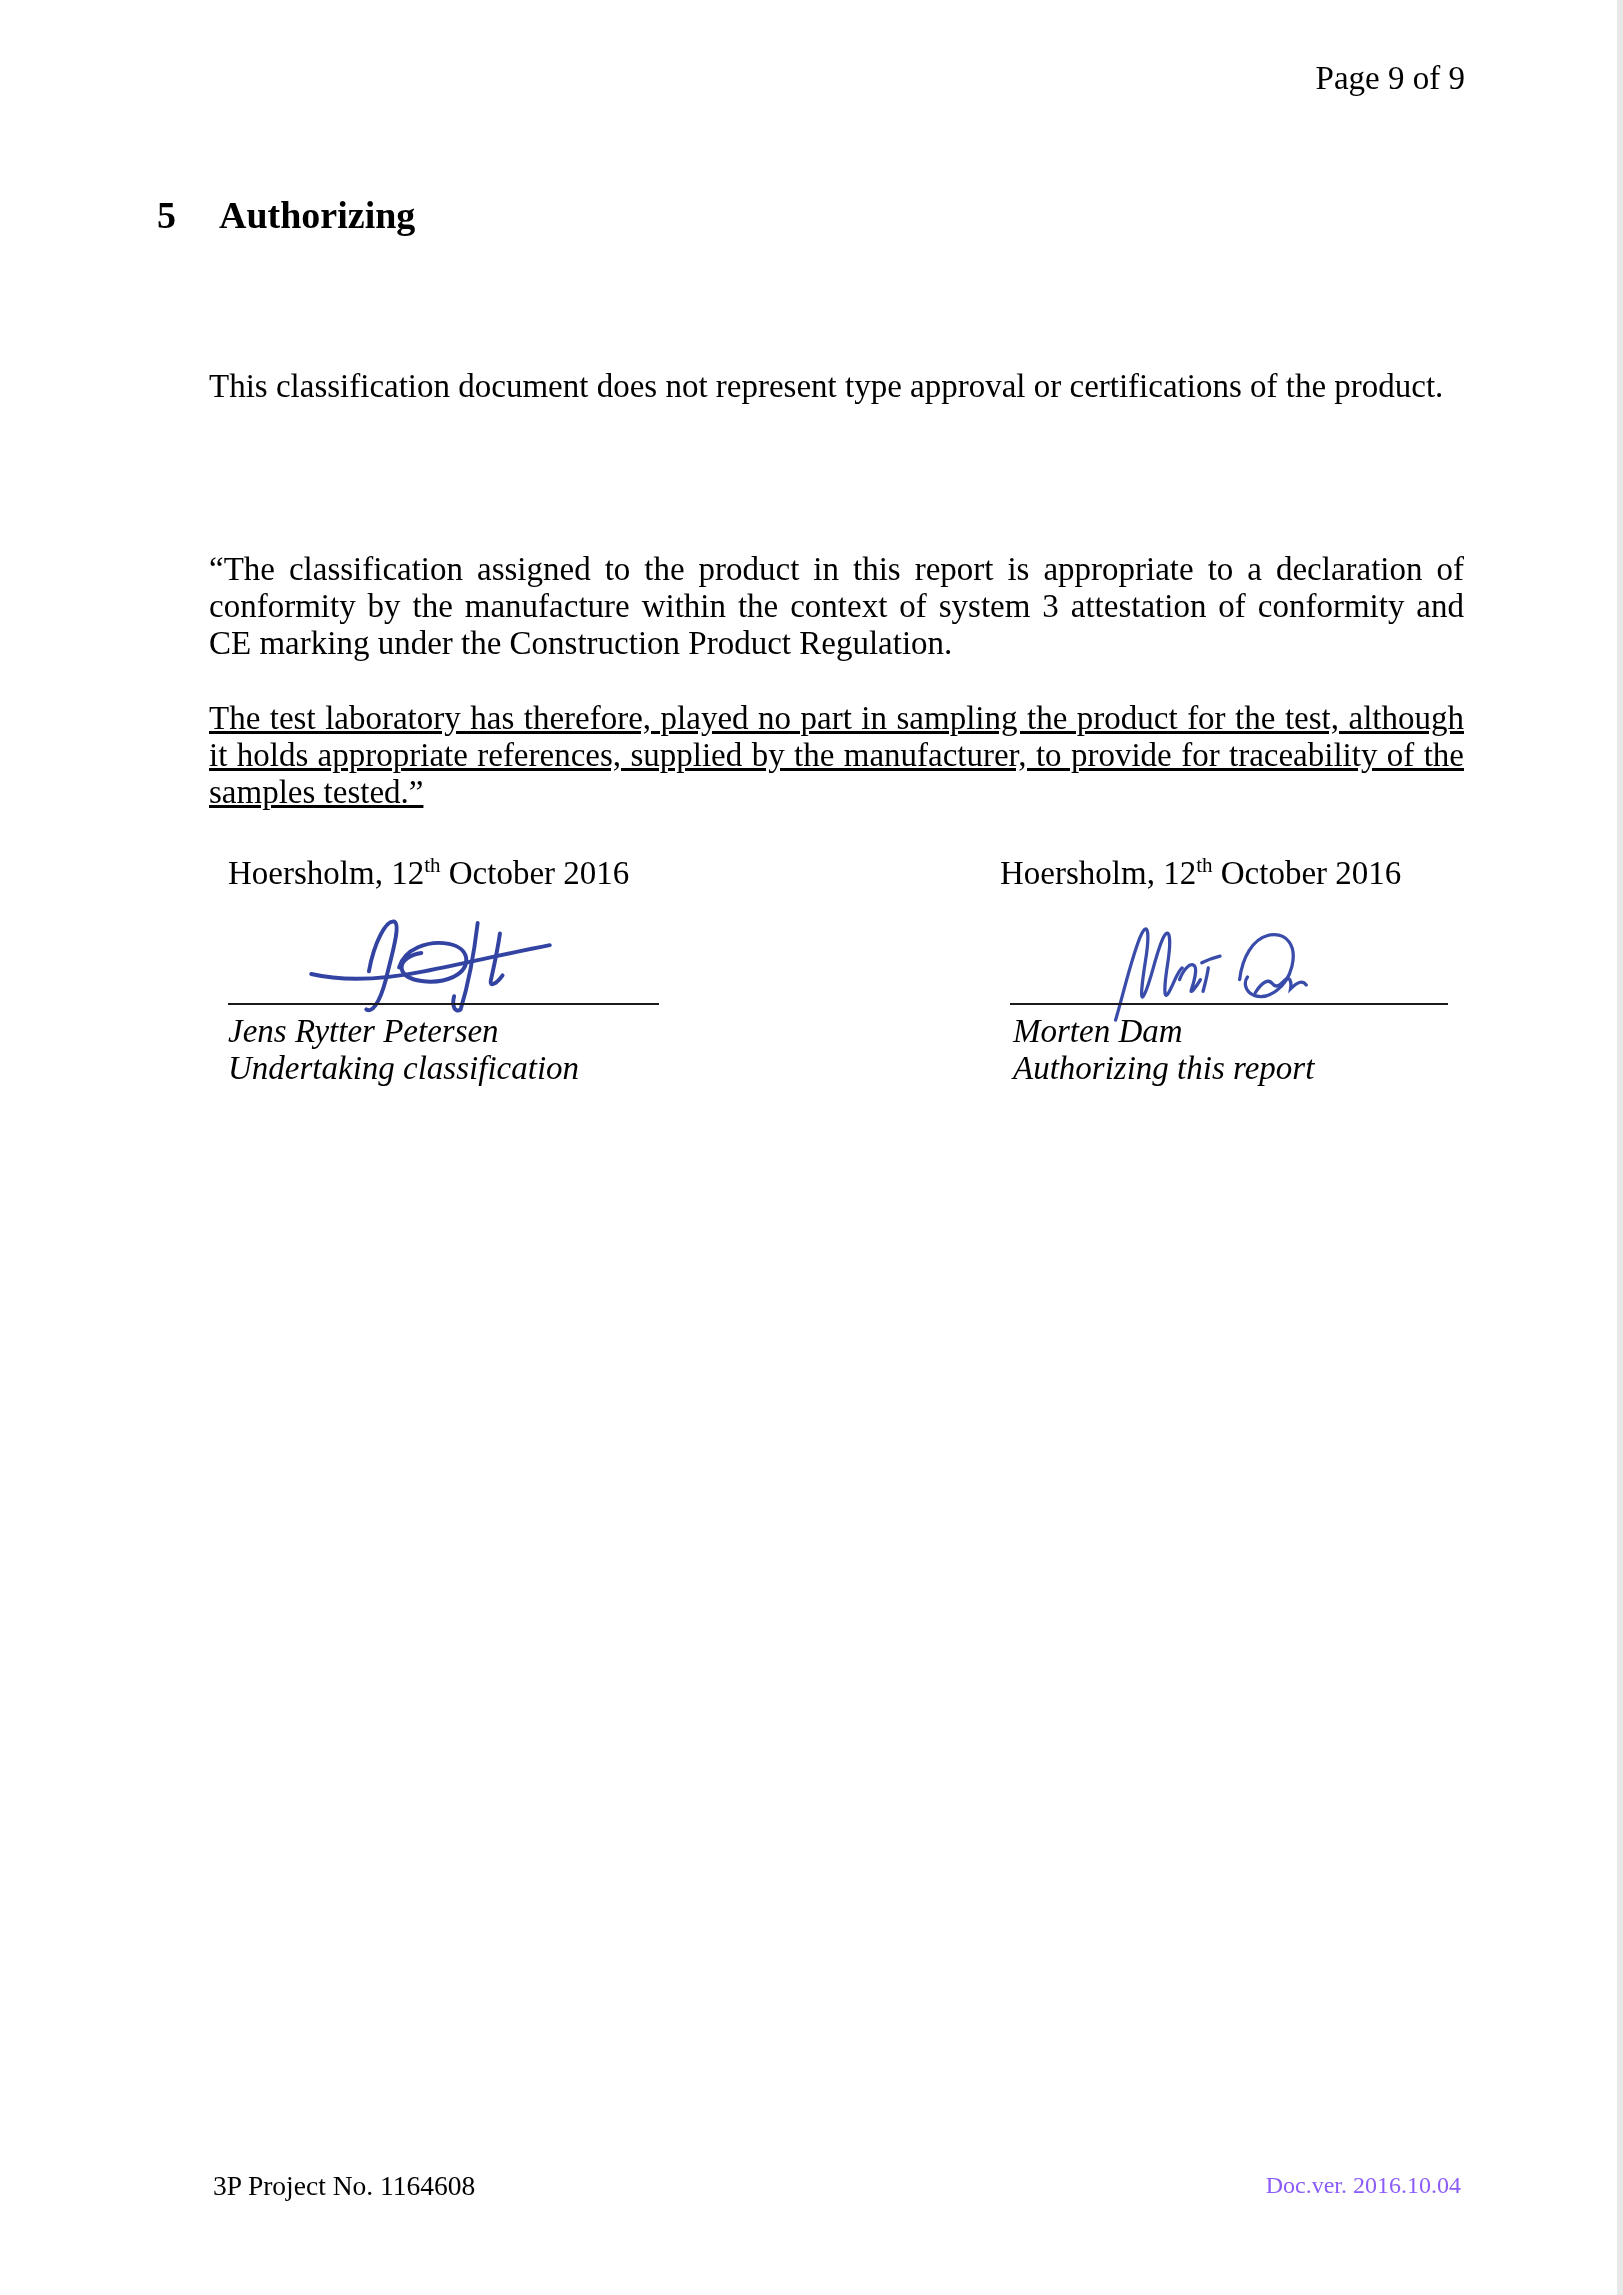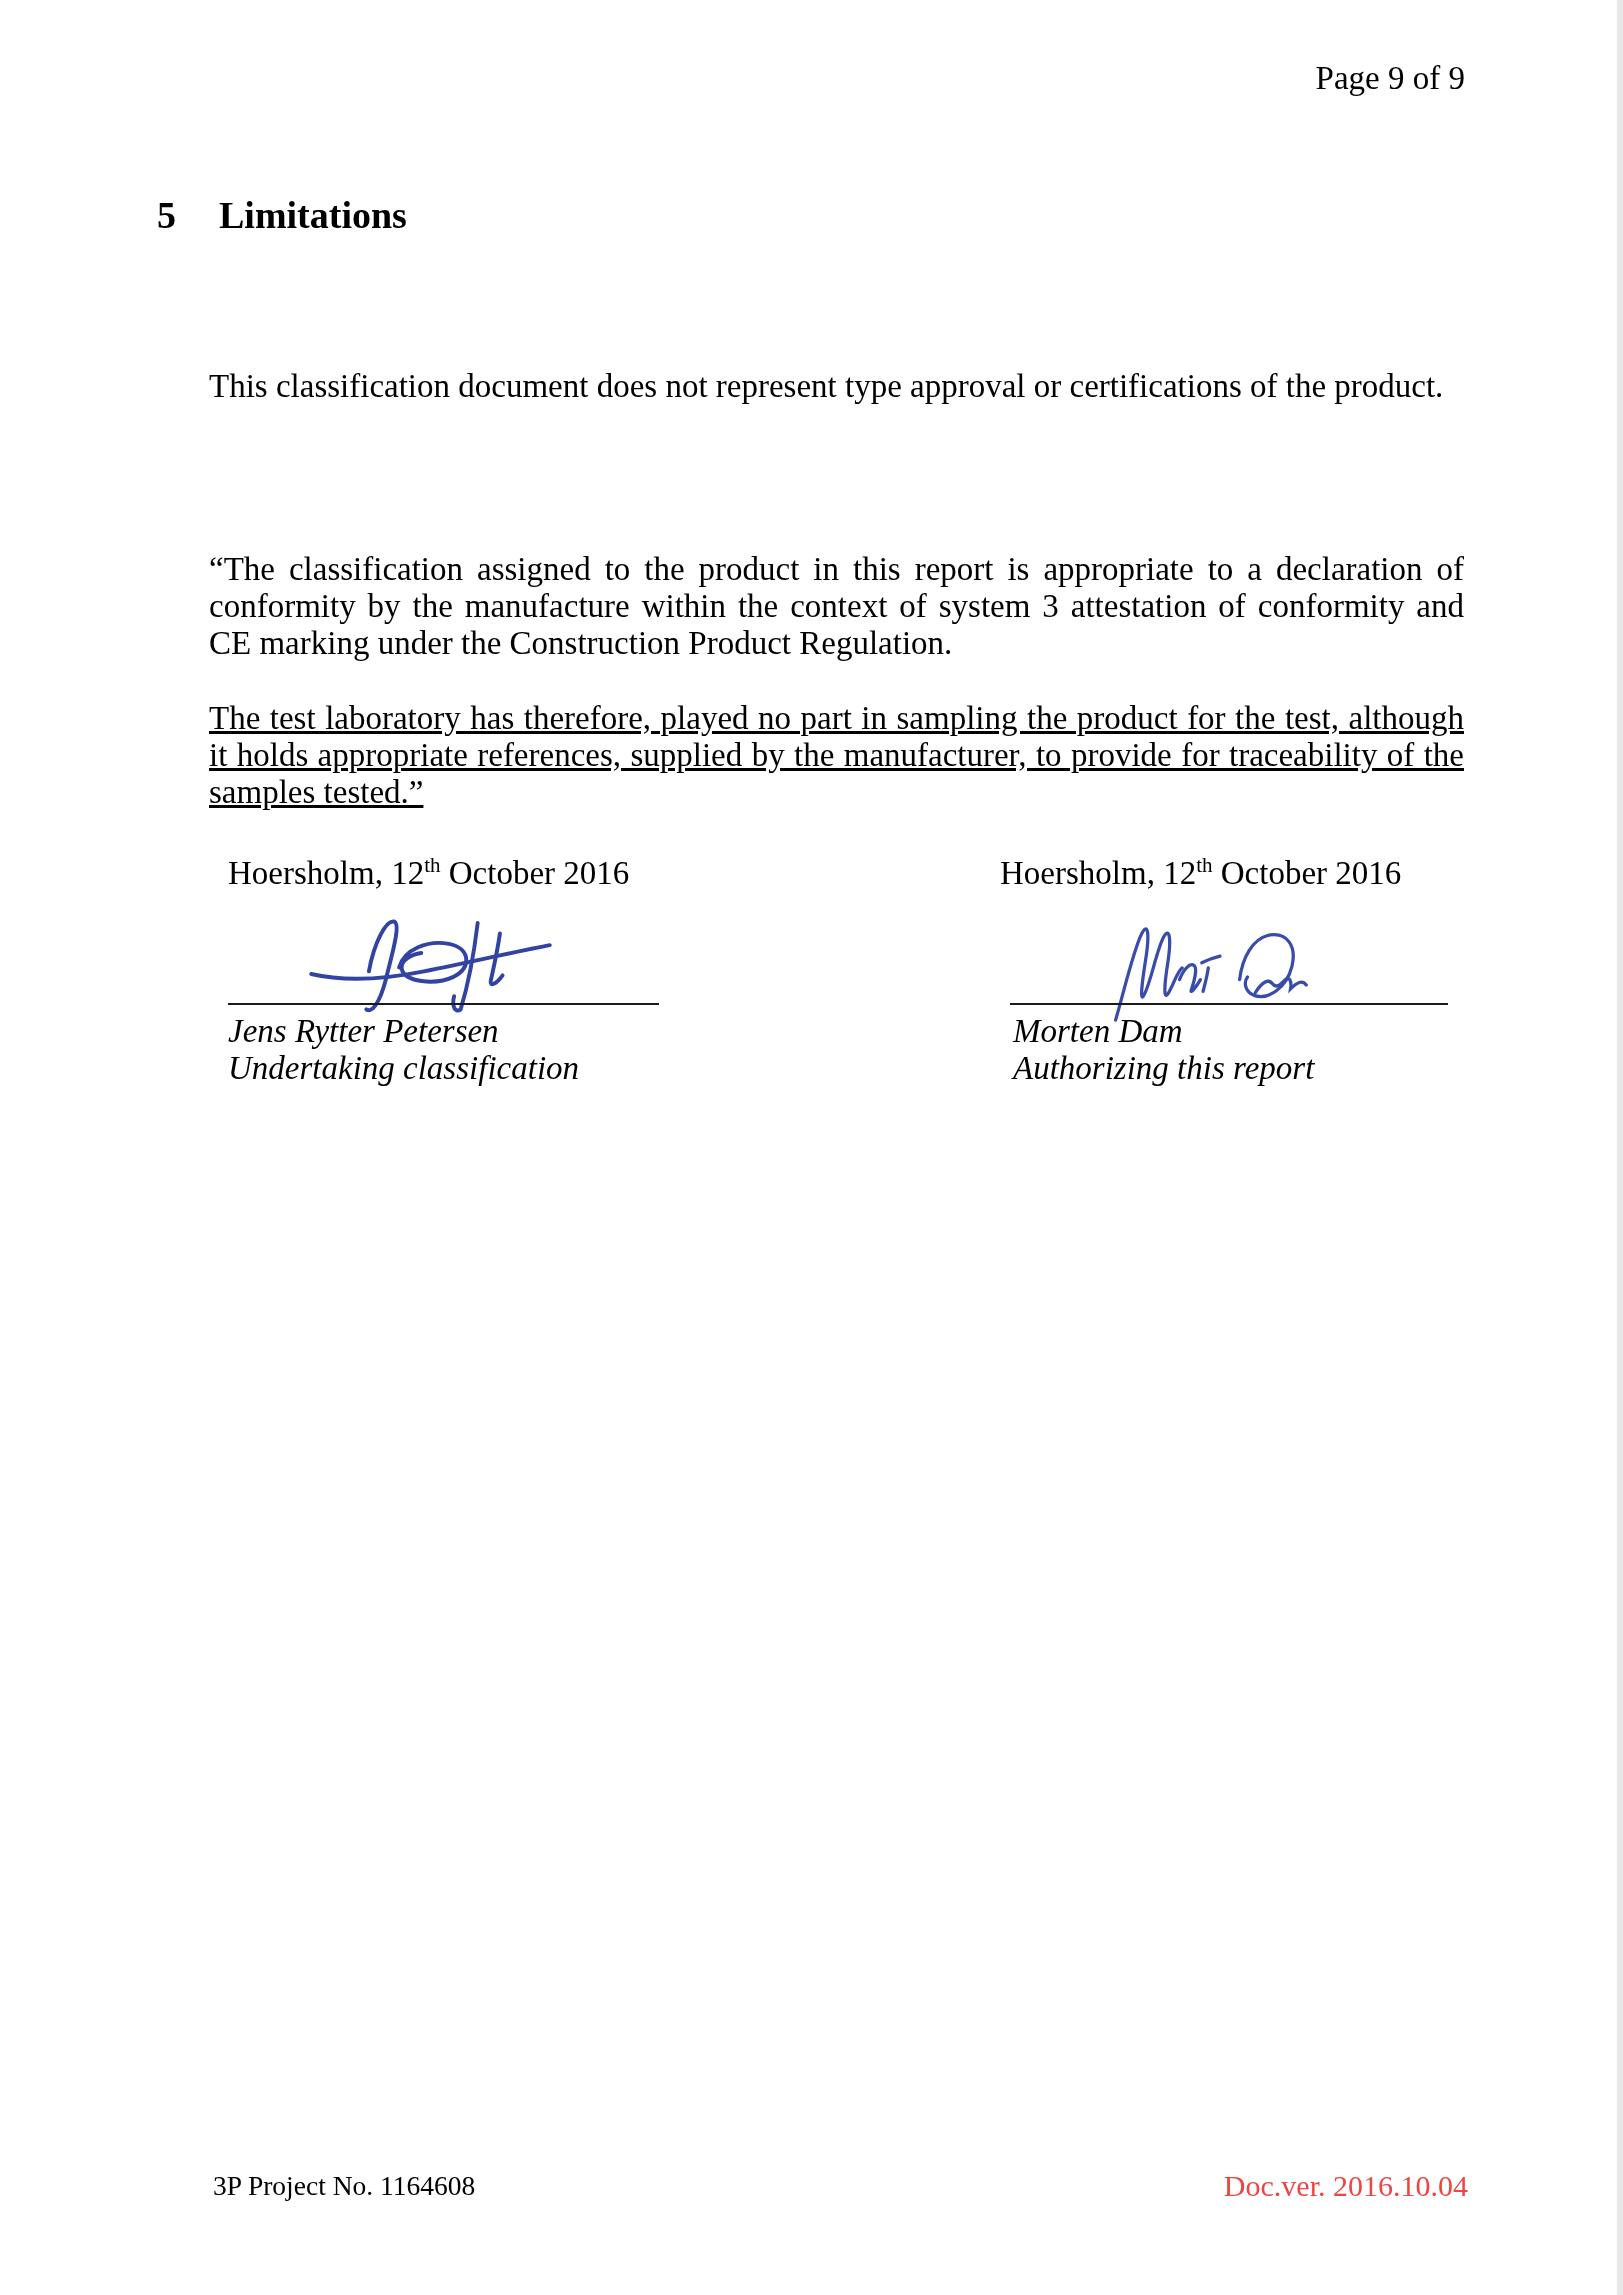--- a/index.html
+++ b/index.html
@@ -88,36 +88,36 @@
   .footer-left {
     position: absolute;
     top: 2170px;
     left: 213px;
     font-size: 27.5px;
     line-height: 31px;
   }
   .footer-right {
     position: absolute;
     top: 2170px;
-    right: 149px;
-    font-size: 30px;
+    right: 156px;
+    font-size: 24px;
     line-height: 31px;
-    color: #ef4444;
+    color: #8b5cf6;
   }
 </style>
 </head>
 <body>
 
 <div class="page">
 
   <div class="page-indicator">Page 9 of 9</div>
 
   <div class="section-heading">
     <span>5</span>
-    <span>Limitations</span>
+    <span>Authorizing</span>
   </div>
 
   <p class="para para-1">This classification document does not represent type approval or certifications of the product.</p>
 
 
   <p class="para para-3">“The classification assigned to the product in this report is appropriate to a declaration of conformity by the manufacture within the context of system 3 attestation of conformity and CE marking under the Construction Product Regulation.</p>
 
   <p class="para para-4">The test laboratory has therefore, played no part in sampling the product for the test, although it holds appropriate references, supplied by the manufacturer, to provide for traceability of the samples tested.”</p>
 
   <div class="sig-date sig-date-left">

